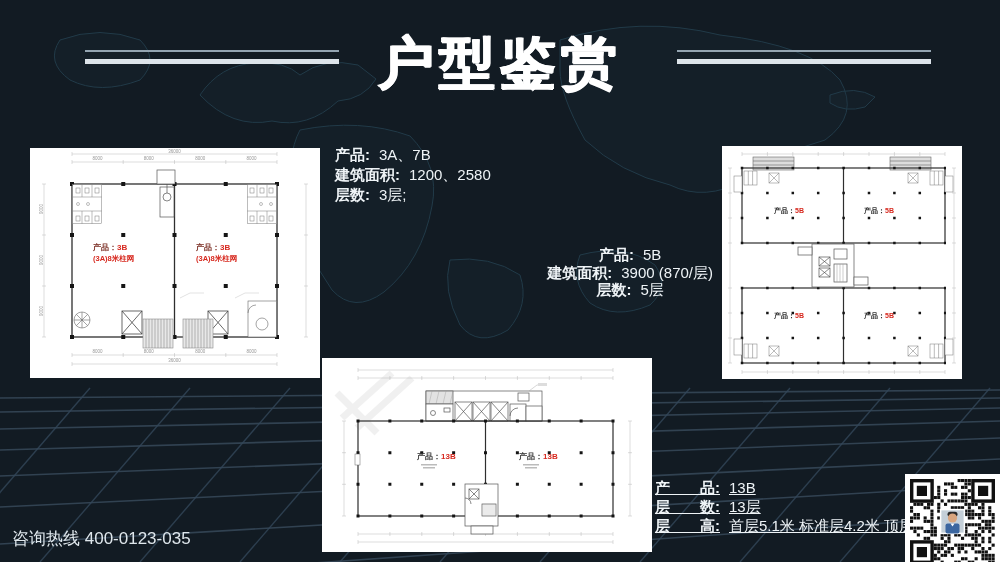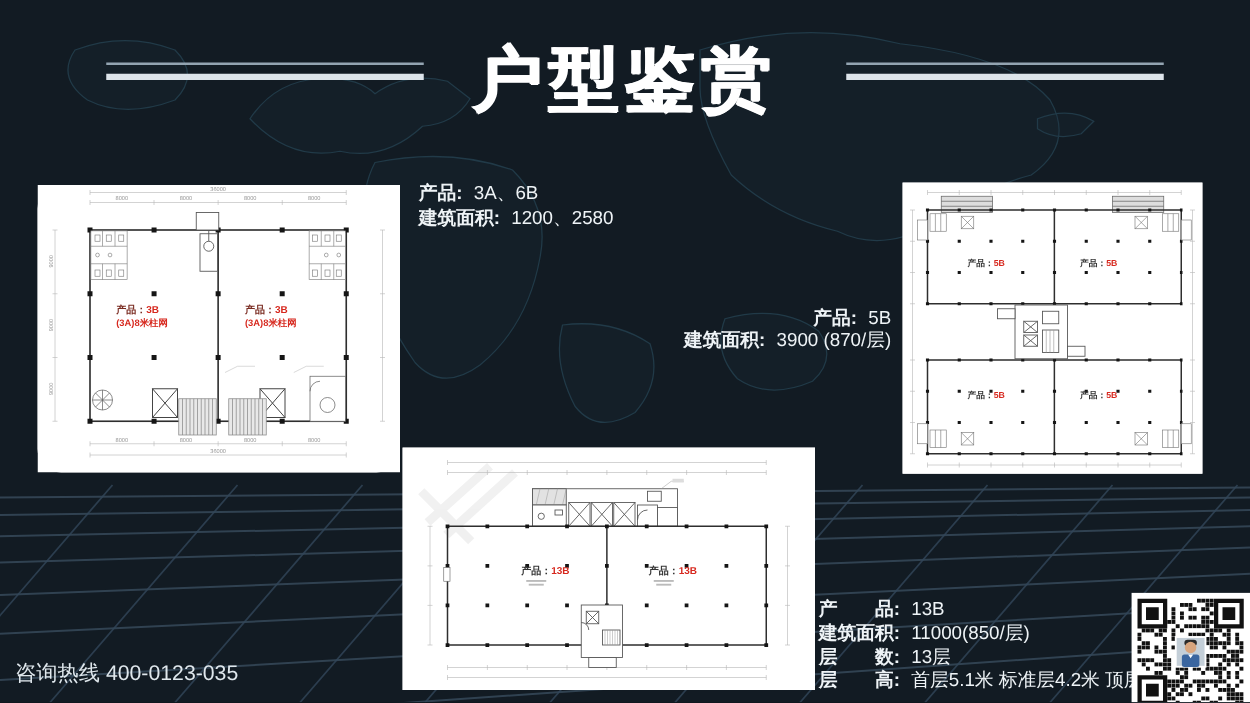--- a/index.html
+++ b/index.html
@@ -14,26 +14,26 @@
   .deco{position:absolute;}
   .deco .thin{position:absolute;left:0;top:0;width:100%;height:1.5px;background:#93a4b1;}
   .deco .thick{position:absolute;left:0;top:9px;width:100%;height:4.5px;background:#dde4ea;}
   .deco-left{left:85px;top:50px;width:254px;height:14px;}
   .deco-right{left:677px;top:50px;width:254px;height:14px;}
   
   .spec{position:absolute;color:#eef3f6;font-size:15px;line-height:20px;white-space:nowrap;}
   .spec .srow{display:block;}
   .slabel{font-weight:bold;margin-right:9px;}
   .spec1{left:335px;top:145px;}
-  .spec2{right:287px;top:246px;text-align:right;line-height:17.5px;}
-  .spec3{left:655px;top:478px;line-height:19px;}
+  .spec2{right:287px;top:246px;text-align:center;line-height:17.5px;}
+  .spec3{left:655px;top:478px;line-height:19px;text-decoration:underline;}
   
   .plan{position:absolute;background:#ffffff;}
   .plan svg{display:block;}
-  .plan1{left:30px;top:148px;border-radius:19px;}
+  .plan1{left:30px;top:148px;}
   .plan2{left:722px;top:146px;}
   .plan3{left:322px;top:358px;}
   
   .hotline{position:absolute;left:12px;top:527px;color:#dfe7ec;font-size:17px;}
   
   .qr{position:absolute;left:905px;top:474px;width:95px;height:88px;overflow:hidden;z-index:5;}
 </style>
 </head>
 <body>
 
@@ -83,32 +83,33 @@
   <div class="deco deco-left">
     <div class="thin"></div>
     <div class="thick"></div>
   </div>
   <div class="deco deco-right">
     <div class="thin"></div>
     <div class="thick"></div>
   </div>
 
   <div class="spec spec1">
-    <span class="srow"><span class="slabel">产品:</span><span>3A、6B</span></span>
+    <span class="srow"><span class="slabel">产品:</span><span>3A、7B</span></span>
     <span class="srow"><span class="slabel">建筑面积:</span><span>1200、2580</span></span>
+    <span class="srow"><span class="slabel">层数:</span><span>3层;</span></span>
   </div>
 
   <div class="spec spec2">
     <span class="srow"><span class="slabel">产品:</span><span>5B</span></span>
     <span class="srow"><span class="slabel">建筑面积:</span><span>3900 (870/层)</span></span>
+    <span class="srow"><span class="slabel">层数:</span><span>5层</span></span>
   </div>
 
   <div class="spec spec3">
     <span class="srow"><span class="slabel">产　　品:</span><span>13B</span></span>
-    <span class="srow"><span class="slabel">建筑面积:</span><span>11000(850/层)</span></span>
     <span class="srow"><span class="slabel">层　　数:</span><span>13层</span></span>
     <span class="srow"><span class="slabel">层　　高:</span><span>首层5.1米 标准层4.2米 顶层3</span></span>
   </div>
 
   <div class="plan plan1">
     <svg width="290" height="230" viewBox="0 0 290 230">
       <rect width="290" height="230" fill="#ffffff"></rect>
       <g stroke="#b8b8b8" stroke-width="0.5" fill="none">
         <line x1="42" y1="6" x2="247" y2="6"></line>
           <line x1="42" y1="14" x2="247" y2="14"></line>

